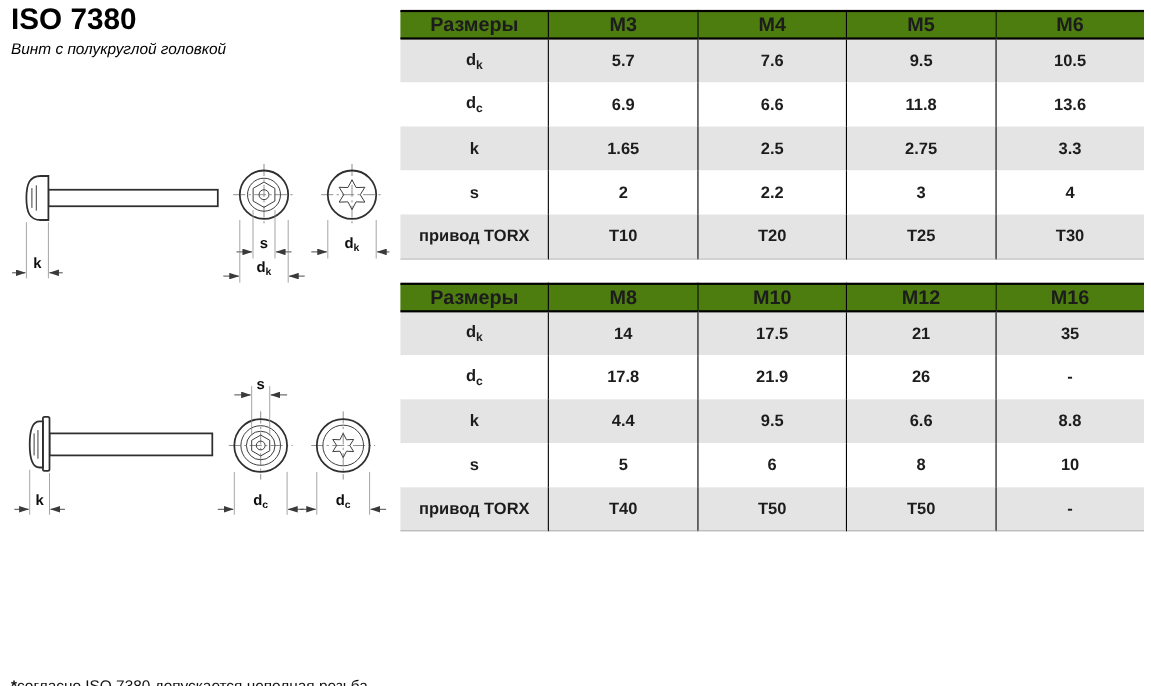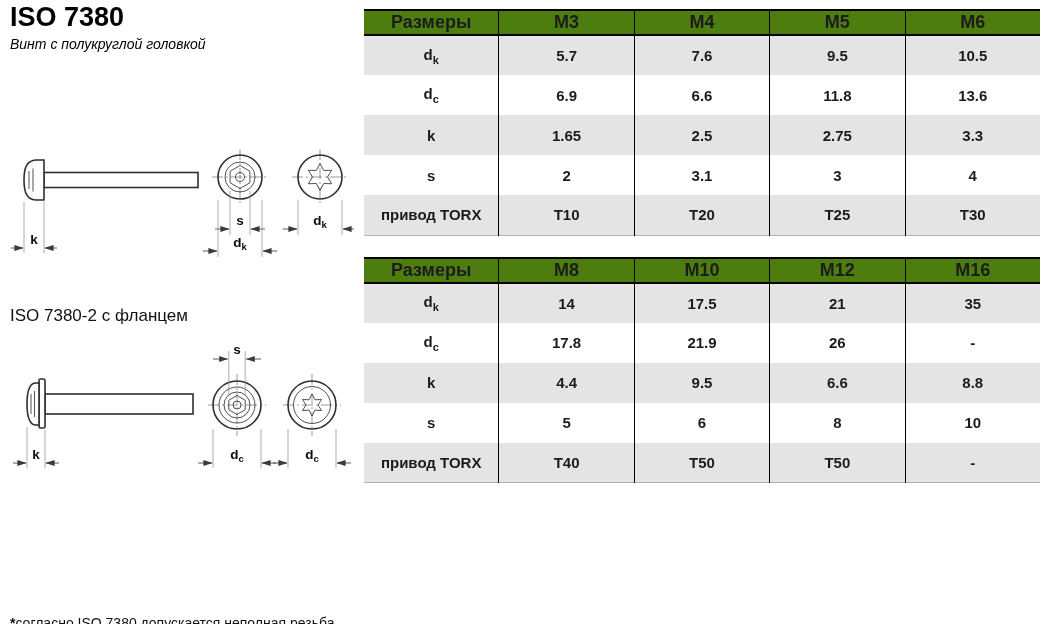--- a/index.html
+++ b/index.html
@@ -136,21 +136,20 @@
       <line class="ext" x1="290" y1="53" x2="290" y2="88"></line>
       <line class="ext" x1="334" y1="53" x2="334" y2="88"></line>
       <line class="dim" x1="275" y1="82" x2="289" y2="82" marker-end="url(#ar1)"></line>
       <line class="dim" x1="349" y1="82" x2="335" y2="82" marker-end="url(#ar1)"></line>
       <text class="dimtext" x="312" y="78">
         <tspan>d</tspan><tspan class="dimsub" dy="3">k</tspan>
       </text>
     </g>
   </svg>
 
-  <div class="variant-label variant-2">ISO 7380-2 с фланцем</div>
 
   <svg class="drawing drawing-2" width="346" height="136" viewBox="0 0 346 136">
     <defs>
       <marker id="ar2" markerWidth="9" markerHeight="6" refX="8.6" refY="3" orient="auto" markerUnits="userSpaceOnUse">
         <path d="M0,0 L9,3 L0,6 Z" fill="#3a3a3a"></path>
       </marker>
     </defs>
 
     <g>
       <line class="cl" x1="42" y1="66" x2="181" y2="66"></line>
@@ -244,21 +243,21 @@
           <tr>
             <th>k</th>
             <td>1.65</td>
             <td>2.5</td>
             <td>2.75</td>
             <td>3.3</td>
           </tr>
           <tr>
             <th>s</th>
             <td>2</td>
-            <td>3.1</td>
+            <td>2.2</td>
             <td>3</td>
             <td>4</td>
           </tr>
           <tr>
             <th>привод TORX</th>
             <td>T10</td>
             <td>T20</td>
             <td>T25</td>
             <td>T30</td>
           </tr>

